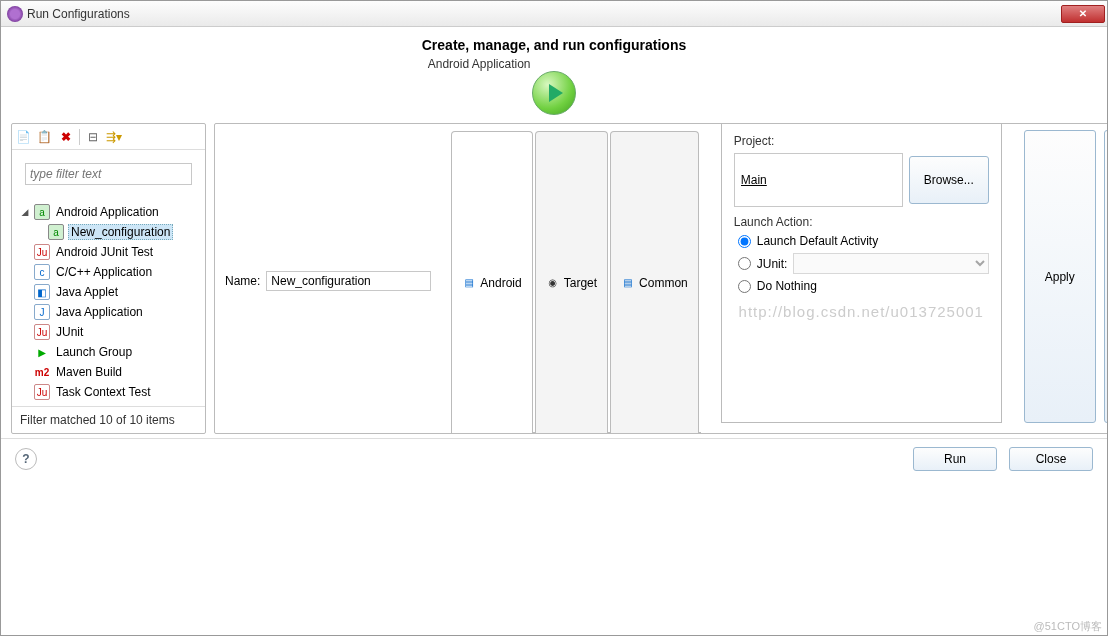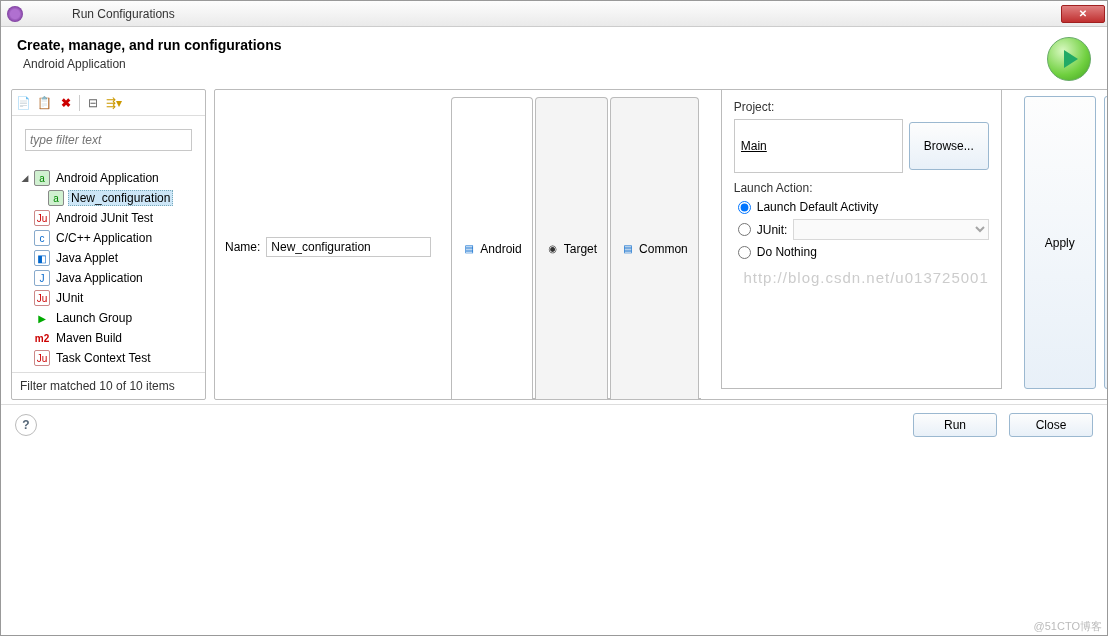--- a/index.html
+++ b/index.html
@@ -1,23 +1,23 @@
 <!DOCTYPE html>
 <html><head>
 <meta charset="utf-8">
 <style>
 * { box-sizing: border-box; margin: 0; padding: 0; font-family: "Segoe UI", Tahoma, sans-serif; font-size: 12px; }
 body { background: #fff; width: 1108px; height: 636px; border: 1px solid #999; overflow: hidden; }
 
 .titlebar { height: 26px; background: linear-gradient(#fdfdfd, #eaeaea); display: flex; align-items: center; padding: 0 2px; border-bottom: 1px solid #ccc; }
 .titlebar .icon { width: 16px; height: 16px; margin: 0 4px; background: radial-gradient(circle, #b070d0 40%, #8040a0 70%); border-radius: 50%; }
-.titlebar .title { flex: 1; color: #333; margin-left: 45px; }
+.titlebar .title { flex: 1; color: #333; }
 .titlebar .close { width: 44px; height: 18px; background: linear-gradient(#e08080, #c03030); border: 1px solid #a02020; border-radius: 2px; color: #fff; display: flex; align-items: center; justify-content: center; font-weight: bold; font-size: 10px; }
 
-.header { padding: 10px 16px 8px; background: #fff; display: flex; align-items: flex-start; }
+.header { padding: 10px 16px 8px; background: #fff; display: flex; align-items: center; flex-direction: column; }
 .header .texts { flex: 1; }
 .header h1 { font-size: 14px; font-weight: bold; color: #000; }
 .header .sub { font-size: 12px; color: #333; margin-top: 4px; padding-left: 6px; }
 .header .play { width: 44px; height: 44px; border-radius: 50%; background: radial-gradient(circle at 35% 30%, #d8f8c0, #70d040 60%, #40a020); border: 1px solid #6a6; display: flex; align-items: center; justify-content: center; }
 .header .play::after { content: ""; border-left: 14px solid #2a6; border-top: 9px solid transparent; border-bottom: 9px solid transparent; margin-left: 3px; }
 
 .body { display: flex; padding: 0 10px; gap: 8px; }
 
 .left { width: 258px; border: 1px solid #bbb; border-radius: 2px; display: flex; flex-direction: column; background: #fff; }
 .toolbar { height: 26px; border-bottom: 1px solid #ddd; display: flex; align-items: center; padding: 0 4px; gap: 5px; }
@@ -42,21 +42,21 @@
 .tab.active { background: #fff; }
 .tab-icon { width: 14px; height: 14px; display: inline-flex; align-items: center; justify-content: center; font-size: 10px; }
 
 .panel { border: 1px solid #bbb; border-top: none; margin: 0 10px 10px; flex: 1; background: #fff; padding: 10px 12px; }
 .group-label { color: #333; margin-bottom: 5px; }
 .row { display: flex; align-items: center; gap: 6px; margin-bottom: 6px; }
 .row input.txt { flex: 1; padding: 19px 6px; border: 1px solid #c8c8c8; background: #fff; text-decoration: underline; }
 .btn { padding: 16px 14px; border: 1px solid #9bb8d0; background: linear-gradient(#fdfdfd, #e8f0f8); border-radius: 3px; min-width: 72px; text-align: center; }
 .radio-row { display: flex; align-items: center; gap: 6px; margin: 5px 0 5px 4px; }
 .radio-row select { flex: 1; padding: 2px; border: 1px solid #c8c8c8; background: #f8f8f8; height: 21px; }
-.watermark { color: #ccc; text-align: right; margin-top: 10px; letter-spacing: 1px; font-size: 15px; }
+.watermark { color: #ccc; text-align: center; margin-top: 10px; letter-spacing: 1px; font-size: 15px; }
 
 .right-btns { display: flex; justify-content: flex-end; gap: 8px; padding: 6px 12px 10px; }
 
 .footer { display: flex; align-items: center; padding: 8px 14px 10px; border-top: 1px solid #ddd; margin-top: 4px; }
 .help { width: 22px; height: 22px; border: 1px solid #bbb; border-radius: 50%; display: flex; align-items: center; justify-content: center; color: #567; font-weight: bold; }
 .footer-btns { margin-left: auto; display: flex; gap: 12px; align-items: center; }
 .footer .btn { min-width: 84px; padding: 4px 16px; }
 
 .attrib { position: absolute; right: 6px; bottom: 2px; color: #bbb; font-size: 11px; }
 </style>

